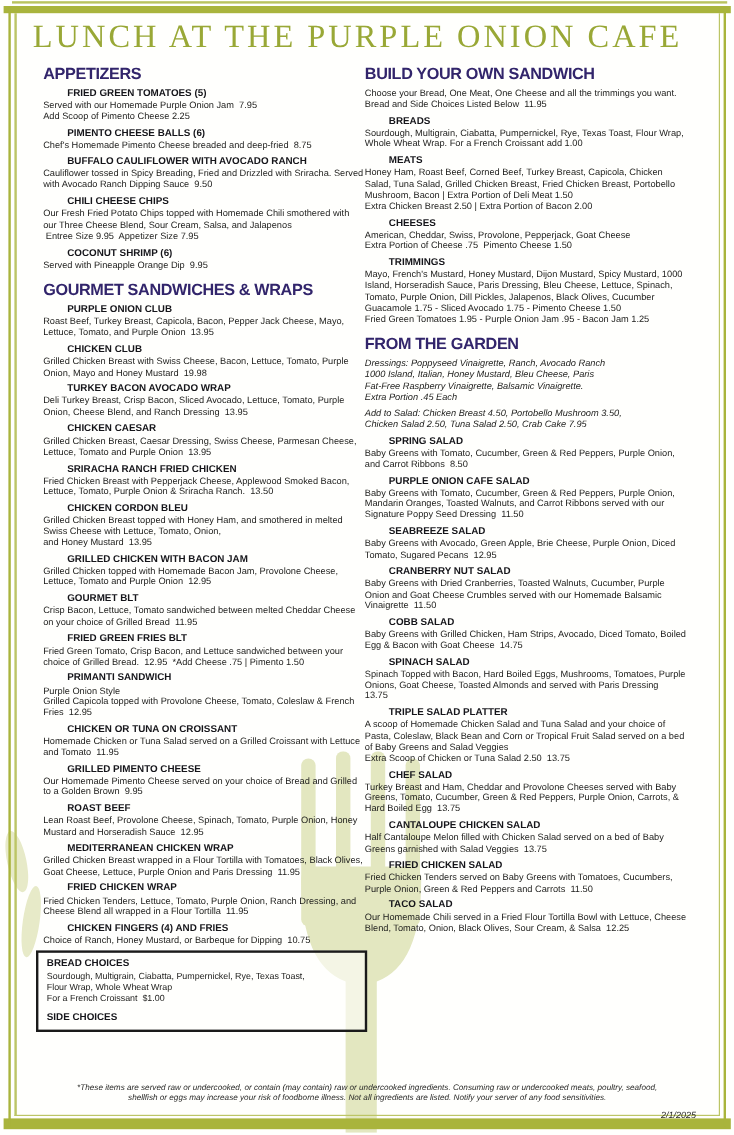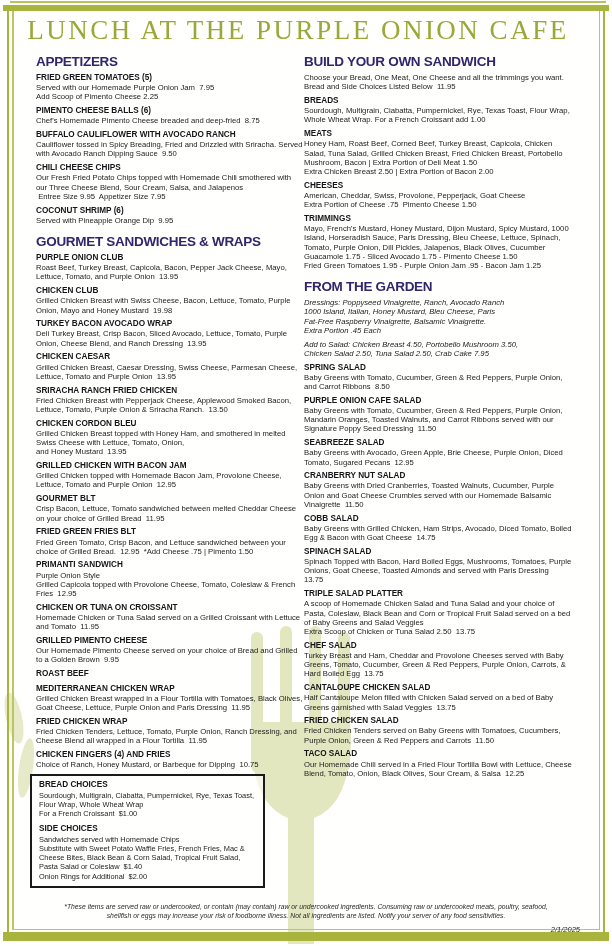--- a/index.html
+++ b/index.html
@@ -36,27 +36,27 @@
   .col{position:absolute;top:54px;width:268px;z-index:2;}
   .col-left{left:36px;}
   .col-right{left:304px;}
 
   .section-heading{
     font-size:13.5px;font-weight:800;color:#32256b;
     letter-spacing:-0.3px;margin:9px 0 4px 0;
   }
   .menu-section:first-child .section-heading{margin-top:0;}
   .menu-item{margin-bottom:4.5px;}
-  .item-name{font-size:8.2px;font-weight:bold;line-height:1.24;color:#15151a;}
+  .item-name{font-size:8.2px;font-weight:bold;line-height:1.24;color:#15151a;margin-left:20px;}
   .item-desc{font-size:7.7px;line-height:1.2;color:#1c1c1a;white-space:pre-wrap;}
   .item-desc.italic{font-style:italic;}
 
   
   .choices-box{
-    border:2px solid #1a1a1a;margin-left:-6px;width:235px;box-sizing:border-box;
+    border:2px solid #1a1a1a;margin-left:-6px;width:276px;box-sizing:border-box;
     padding:4px 7px 5px 7px;margin-top:2px;background:rgba(255,255,253,.6);
   }
   .box-group+.box-group{margin-top:6px;}
   .box-name{font-size:8.2px;font-weight:bold;line-height:1.3;color:#15151a;}
   .box-desc{font-size:7.4px;line-height:1.24;color:#1c1c1a;white-space:pre-wrap;}
 
   
   .disclaimer{
     position:absolute;left:58px;right:58px;bottom:25px;z-index:2;
     font-size:6.8px;font-style:italic;text-align:center;line-height:1.32;color:#2a2a28;
@@ -171,20 +171,21 @@
         <div class="menu-item">
           <div class="item-name">CHICKEN OR TUNA ON CROISSANT</div>
           <div class="item-desc">Homemade Chicken or Tuna Salad served on a Grilled Croissant with Lettuce and Tomato  11.95</div>
         </div>
         <div class="menu-item">
           <div class="item-name">GRILLED PIMENTO CHEESE</div>
           <div class="item-desc">Our Homemade Pimento Cheese served on your choice of Bread and Grilled to a Golden Brown  9.95</div>
         </div>
         <div class="menu-item">
           <div class="item-name">ROAST BEEF</div>
+          <div class="item-desc">Lean Roast Beef, Provolone Cheese, Spinach, Tomato, Purple Onion, Honey Mustard and Horseradish Sauce  12.95</div>
         </div>
         <div class="menu-item">
           <div class="item-name">MEDITERRANEAN CHICKEN WRAP</div>
           <div class="item-desc">Grilled Chicken Breast wrapped in a Flour Tortilla with Tomatoes, Black Olives, Goat Cheese, Lettuce, Purple Onion and Paris Dressing  11.95</div>
         </div>
         <div class="menu-item">
           <div class="item-name">FRIED CHICKEN WRAP</div>
           <div class="item-desc">Fried Chicken Tenders, Lettuce, Tomato, Purple Onion, Ranch Dressing, and Cheese Blend all wrapped in a Flour Tortilla  11.95</div>
         </div>
         <div class="menu-item">
@@ -195,23 +196,20 @@
     </div>
   <div class="choices-box">
     <div class="box-group">
       <div class="box-name">BREAD CHOICES</div>
       <div class="box-desc">Sourdough, Multigrain, Ciabatta, Pumpernickel, Rye, Texas Toast,
 Flour Wrap, Whole Wheat Wrap
 For a French Croissant  $1.00</div>
     </div>
     <div class="box-group">
       <div class="box-name">SIDE CHOICES</div>
-      <div class="box-desc">Sandwiches served with Homemade Chips
-Substitute with Sweet Potato Waffle Fries, French Fries, Mac &amp; Cheese Bites, Black Bean &amp; Corn Salad, Tropical Fruit Salad, Pasta Salad or Coleslaw  $1.40
-Onion Rings for Additional  $2.00</div>
     </div>
   </div>
 </div>
 
 <div class="col col-right">
   <div>
       <div class="menu-section">
         <div class="section-heading">BUILD YOUR OWN SANDWICH</div>
         <div class="menu-item">
           <div class="item-desc">Choose your Bread, One Meat, One Cheese and all the trimmings you want. Bread and Side Choices Listed Below  11.95</div>

